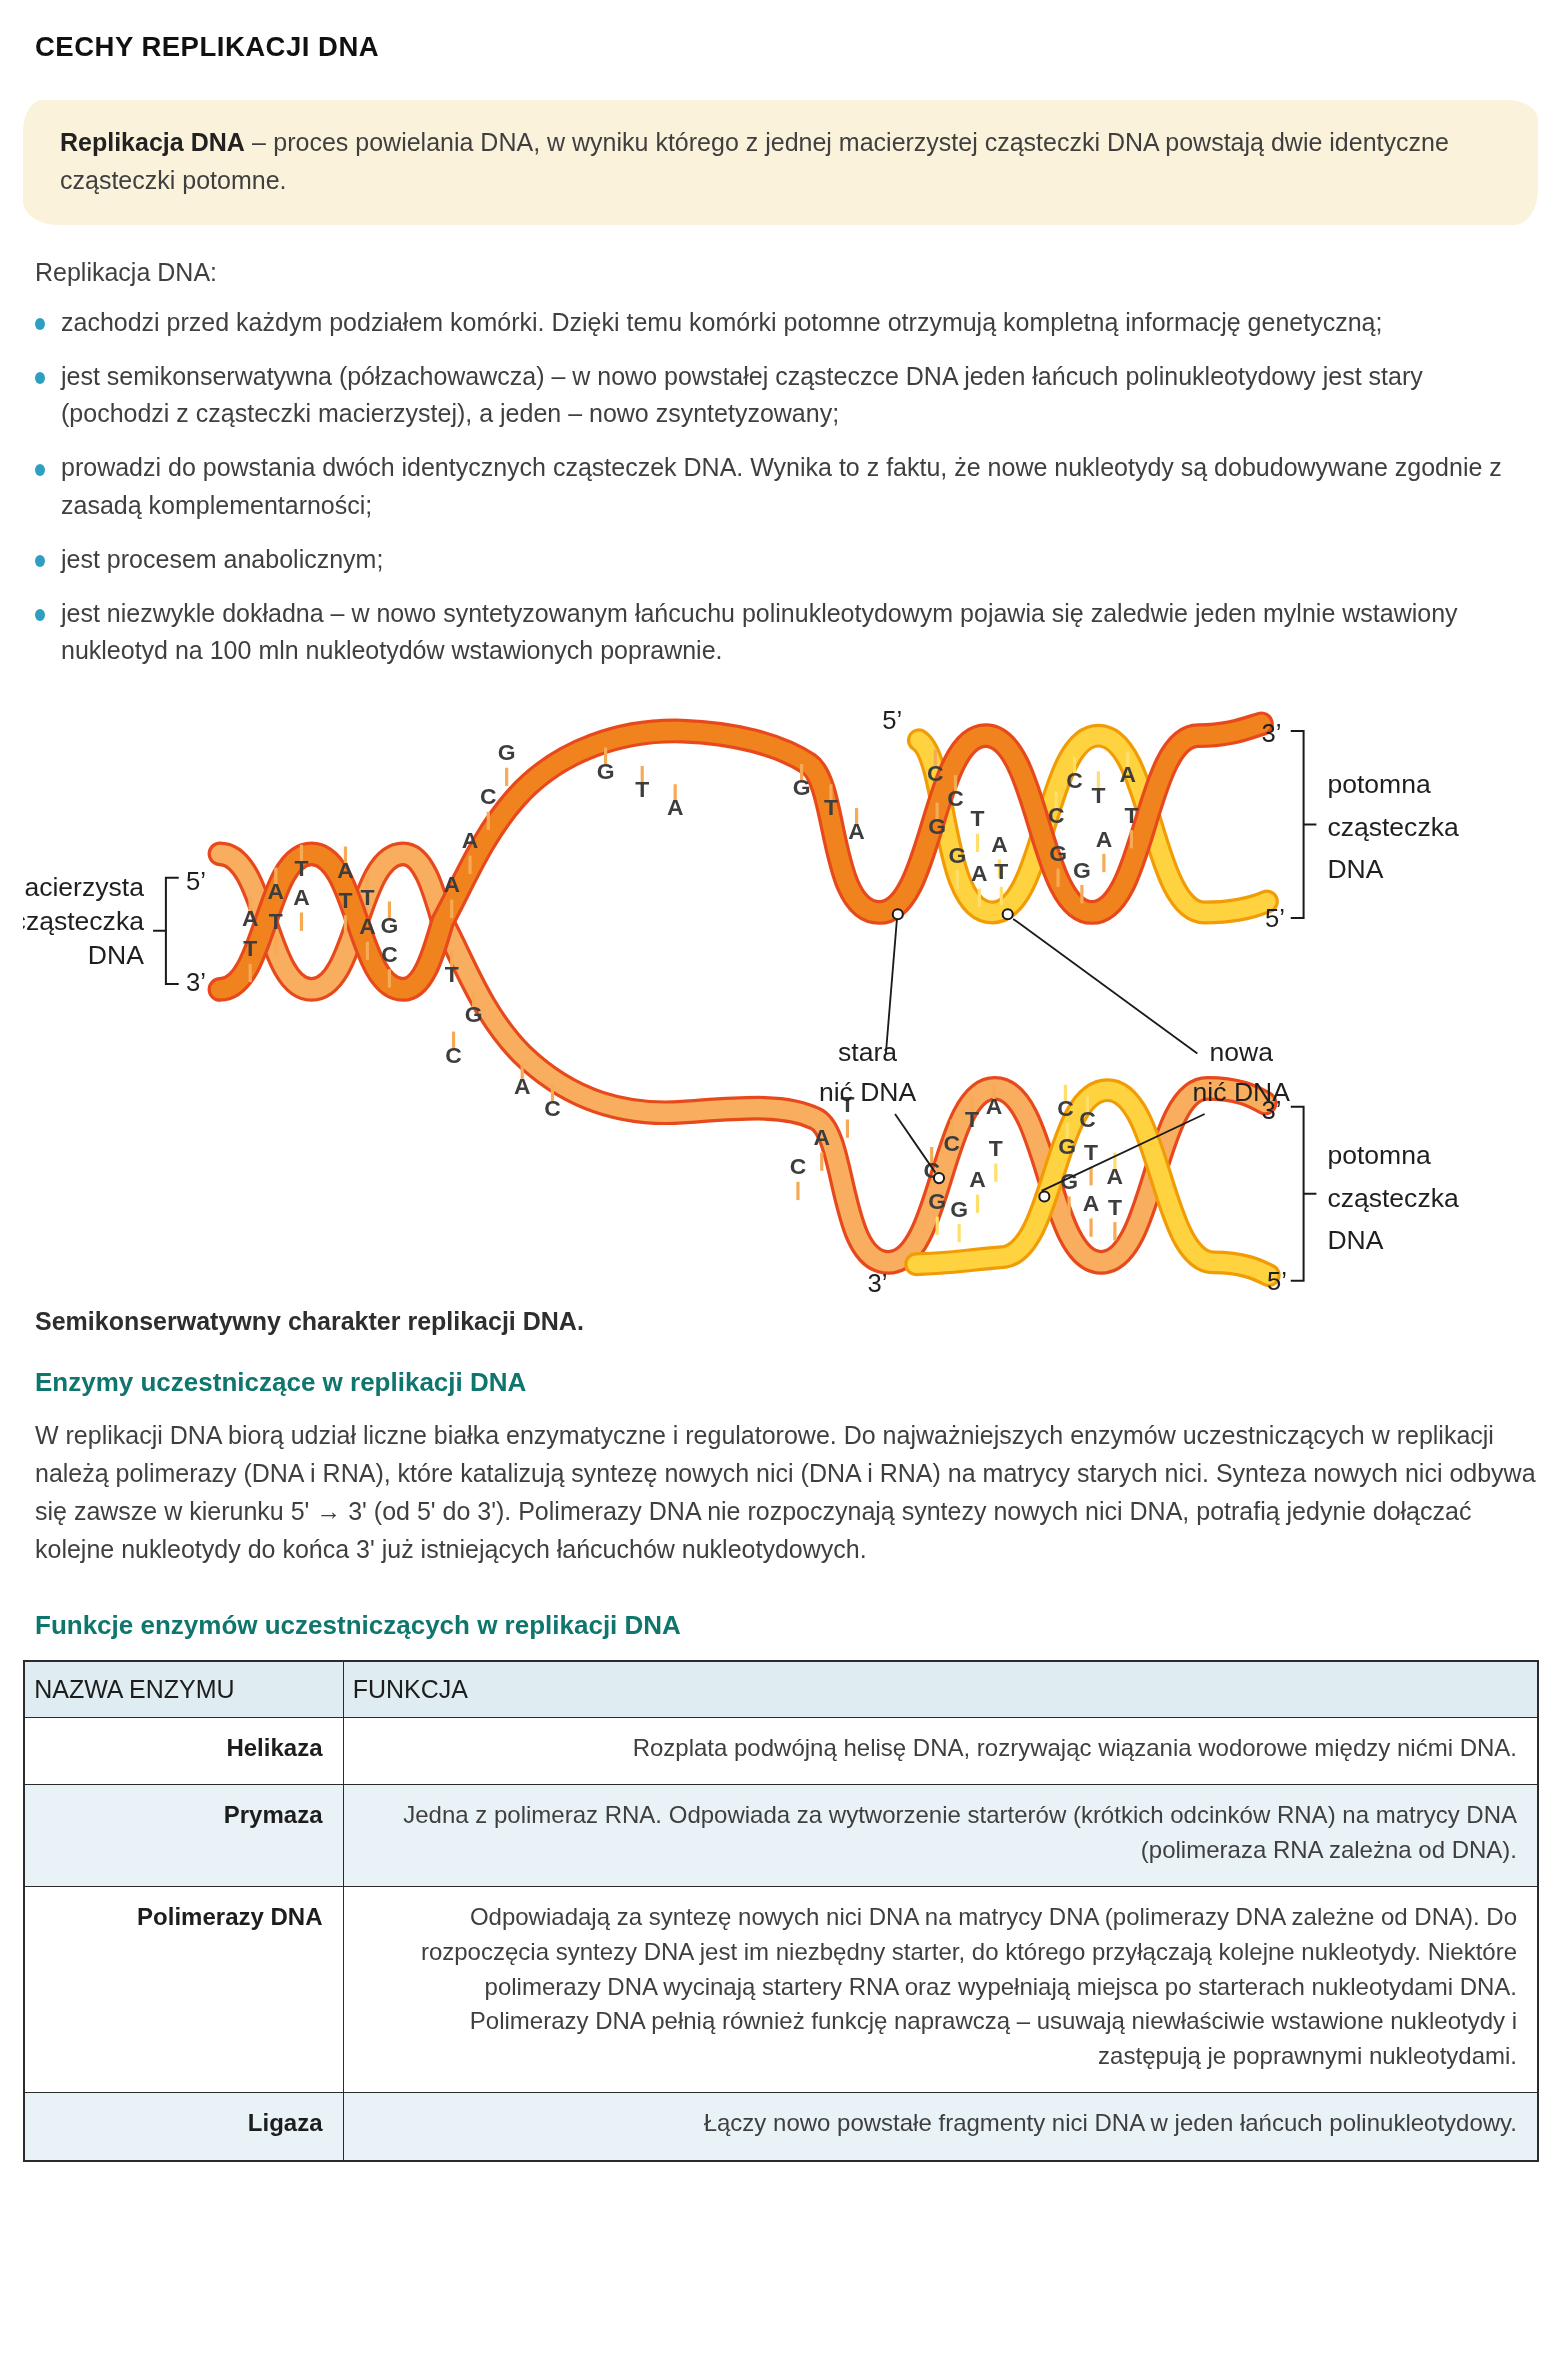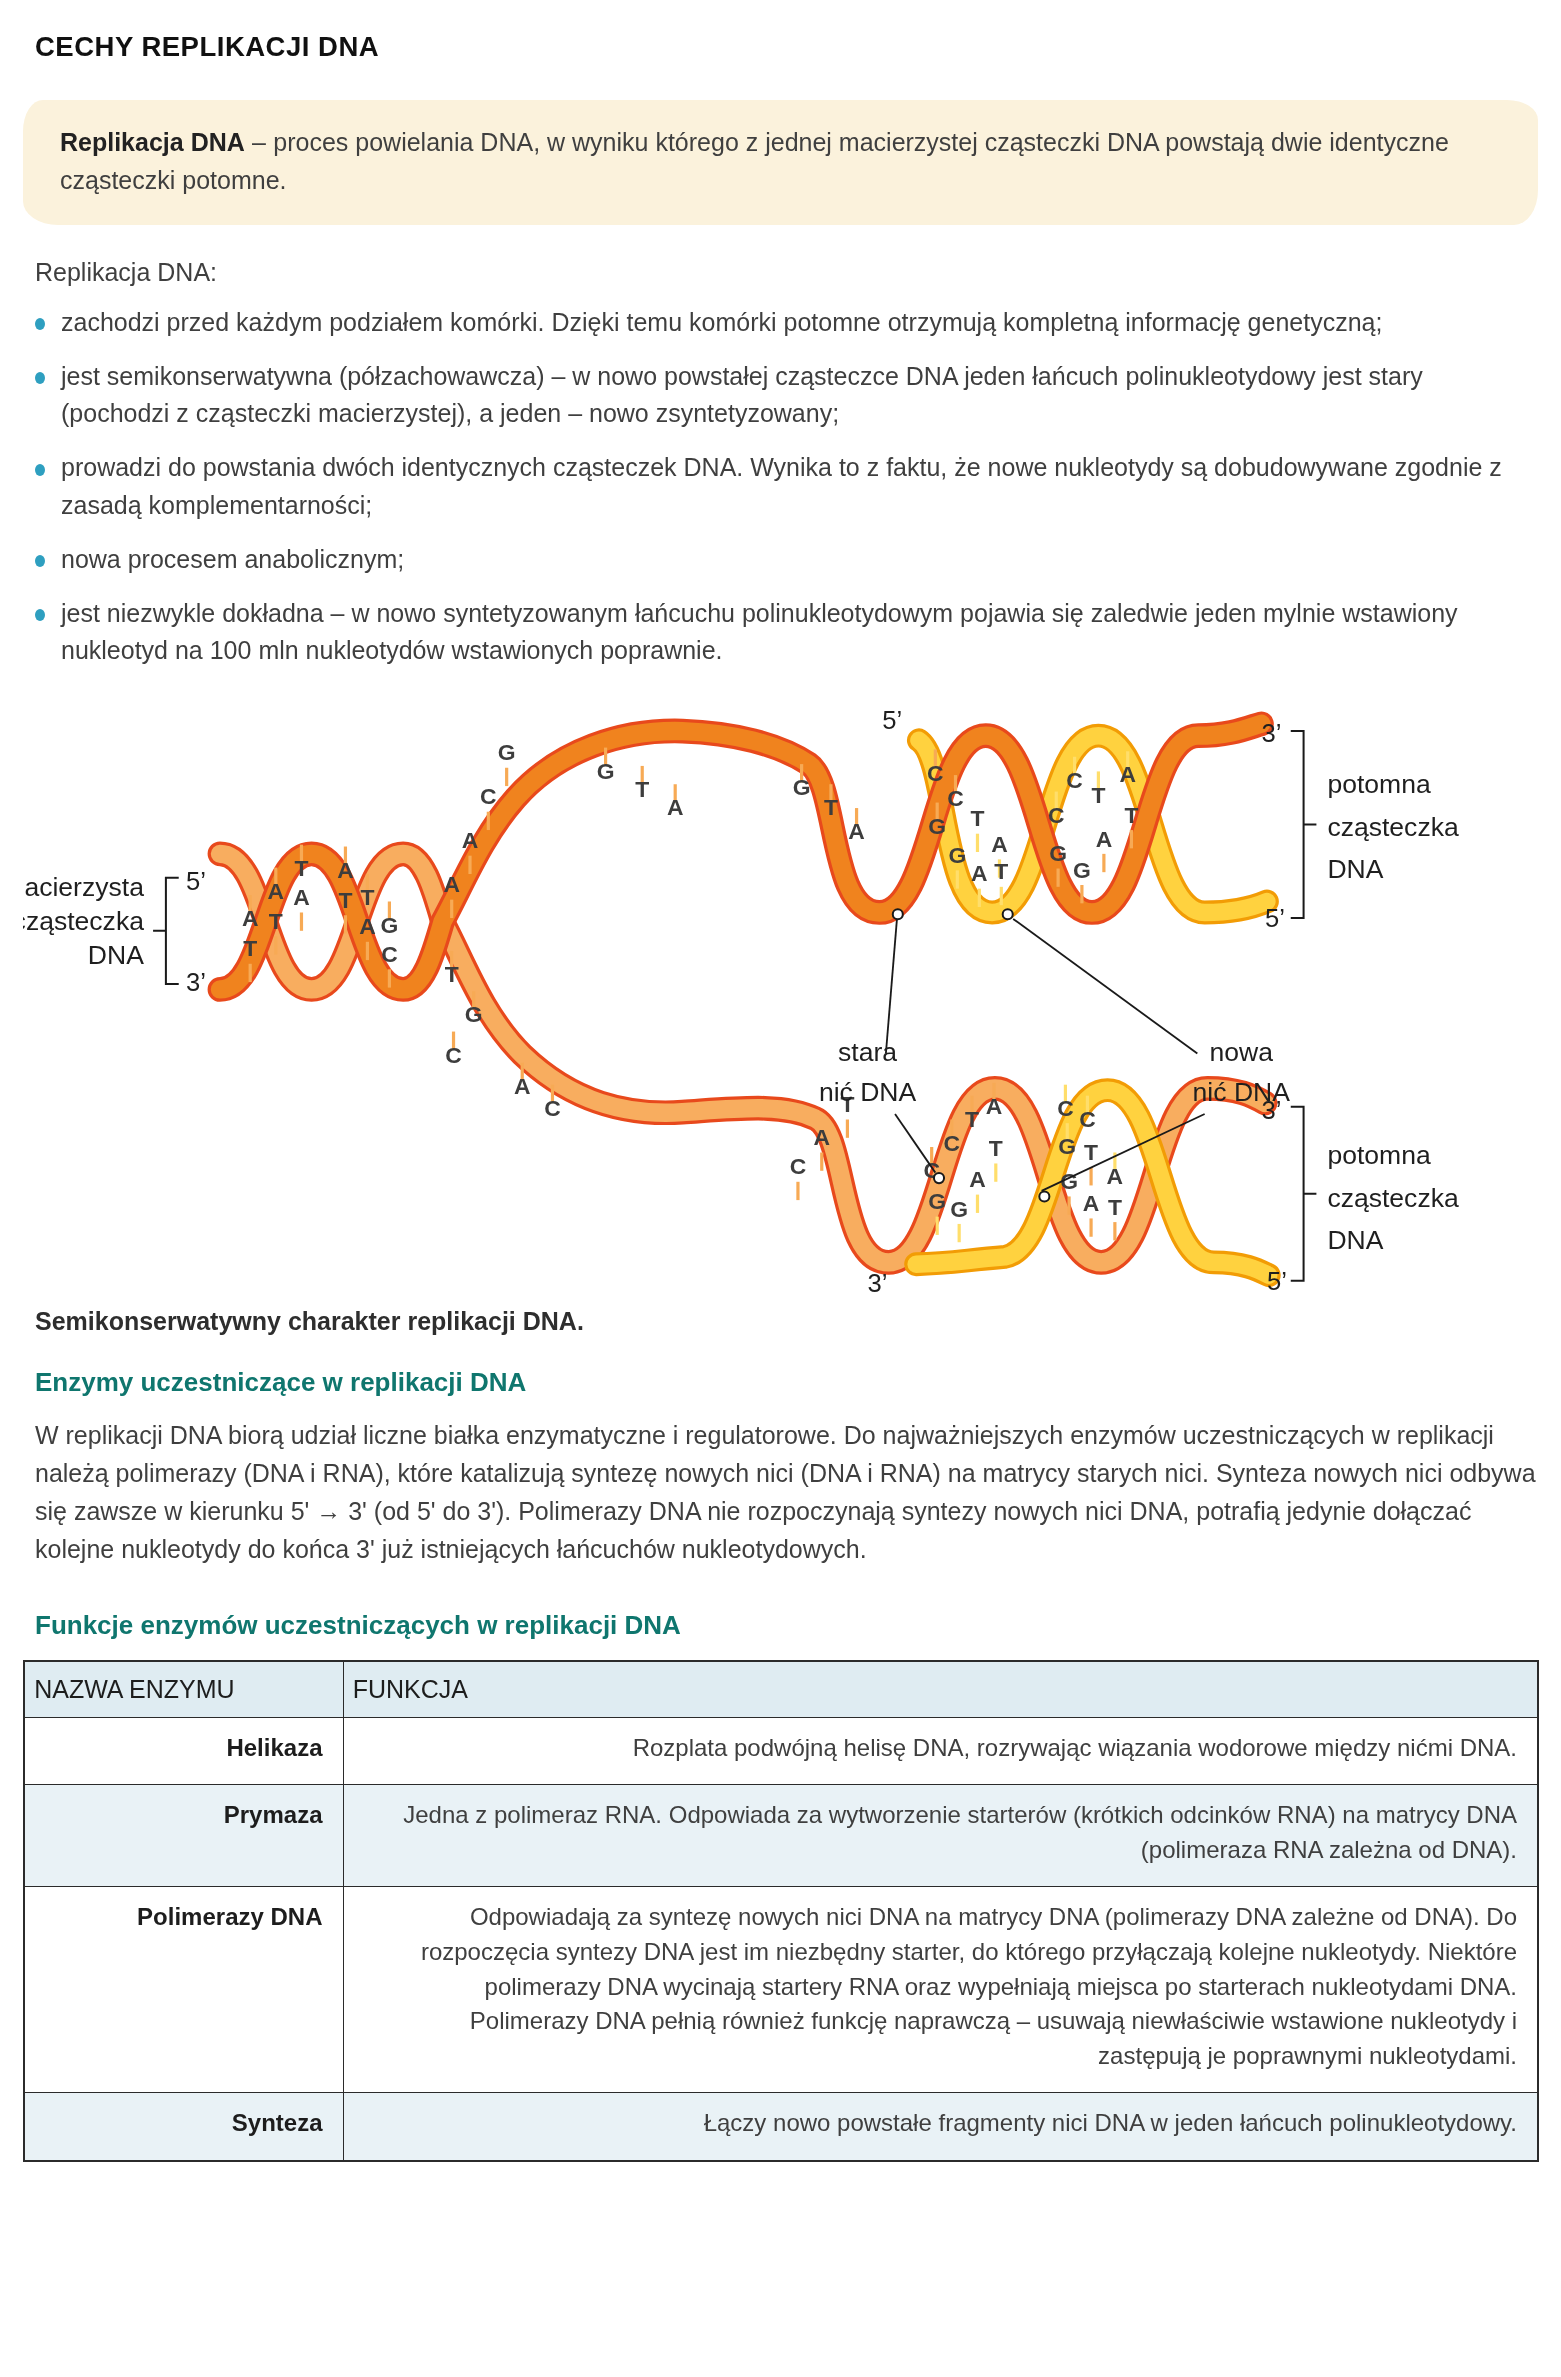--- a/index.html
+++ b/index.html
@@ -58,21 +58,21 @@
   <div class="defbox">
     <span class="term">Replikacja DNA</span><span class="sep">–</span><span>proces powielania DNA, w wyniku którego z jednej macierzystej cząsteczki DNA powstają dwie identyczne cząsteczki potomne.</span>
   </div>
 
   <p class="intro">Replikacja DNA:</p>
 
   <ul class="bullets">
       <li><span class="dot"></span><span>zachodzi przed każdym podziałem komórki. Dzięki temu komórki potomne otrzymują kompletną informację genetyczną;</span></li>
       <li><span class="dot"></span><span>jest semikonserwatywna (półzachowawcza) – w nowo powstałej cząsteczce DNA jeden łańcuch polinukleotydowy jest stary (pochodzi z cząsteczki macierzystej), a jeden – nowo zsyntetyzowany;</span></li>
       <li><span class="dot"></span><span>prowadzi do powstania dwóch identycznych cząsteczek DNA. Wynika to z faktu, że nowe nukleotydy są dobudowywane zgodnie z zasadą komplementarności;</span></li>
-      <li><span class="dot"></span><span>nowa procesem anabolicznym;</span></li>
+      <li><span class="dot"></span><span>jest procesem anabolicznym;</span></li>
       <li><span class="dot"></span><span>jest niezwykle dokładna – w nowo syntetyzowanym łańcuchu polinukleotydowym pojawia się zaledwie jeden mylnie wstawiony nukleotyd na 100 mln nukleotydów wstawionych poprawnie.</span></li>
     </ul>
 
   <figure>
     <svg class="diagram" viewBox="0 0 1655 650" xmlns="http://www.w3.org/2000/svg">
 
       <g>
         <path class="strand-outline" stroke="var(--strand_outline)" stroke-width="27" d="M215,166 C265,166 265,314 315,314 C365,314 365,166 415,166 C437,166 448,205 458,240 C480,280 500,340 545,385 C600,438 660,452 720,448 C780,444 830,438 865,455 C900,470 890,612 945,612 C1003,612 1003,422 1061,422 C1119,422 1119,612 1177,612 C1235,612 1235,422 1293,422 C1326,422 1342,430 1356,438"></path>
         <path class="strand-outline" stroke="var(--strand_old_light)" stroke-width="20" d="M215,166 C265,166 265,314 315,314 C365,314 365,166 415,166 C437,166 448,205 458,240 C480,280 500,340 545,385 C600,438 660,452 720,448 C780,444 830,438 865,455 C900,470 890,612 945,612 C1003,612 1003,422 1061,422 C1119,422 1119,612 1177,612 C1235,612 1235,422 1293,422 C1326,422 1342,430 1356,438"></path>
       </g>
@@ -291,20 +291,20 @@
         </tr>
         <tr class="alt">
           <td class="name">Prymaza</td>
           <td>Jedna z polimeraz RNA. Odpowiada za wytworzenie starterów (krótkich odcinków RNA) na matrycy DNA (polimeraza RNA zależna od DNA).</td>
         </tr>
         <tr>
           <td class="name">Polimerazy DNA</td>
           <td>Odpowiadają za syntezę nowych nici DNA na matrycy DNA (polimerazy DNA zależne od DNA). Do rozpoczęcia syntezy DNA jest im niezbędny starter, do którego przyłączają kolejne nukleotydy. Niektóre polimerazy DNA wycinają startery RNA oraz wypełniają miejsca po starterach nukleotydami DNA. Polimerazy DNA pełnią również funkcję naprawczą – usuwają niewłaściwie wstawione nukleotydy i zastępują je poprawnymi nukleotydami.</td>
         </tr>
         <tr class="alt">
-          <td class="name">Synteza</td>
+          <td class="name">Ligaza</td>
           <td>Łączy nowo powstałe fragmenty nici DNA w jeden łańcuch polinukleotydowy.</td>
         </tr>
       </tbody>
   </table>
 
 </div>
 
 
 </body></html>

